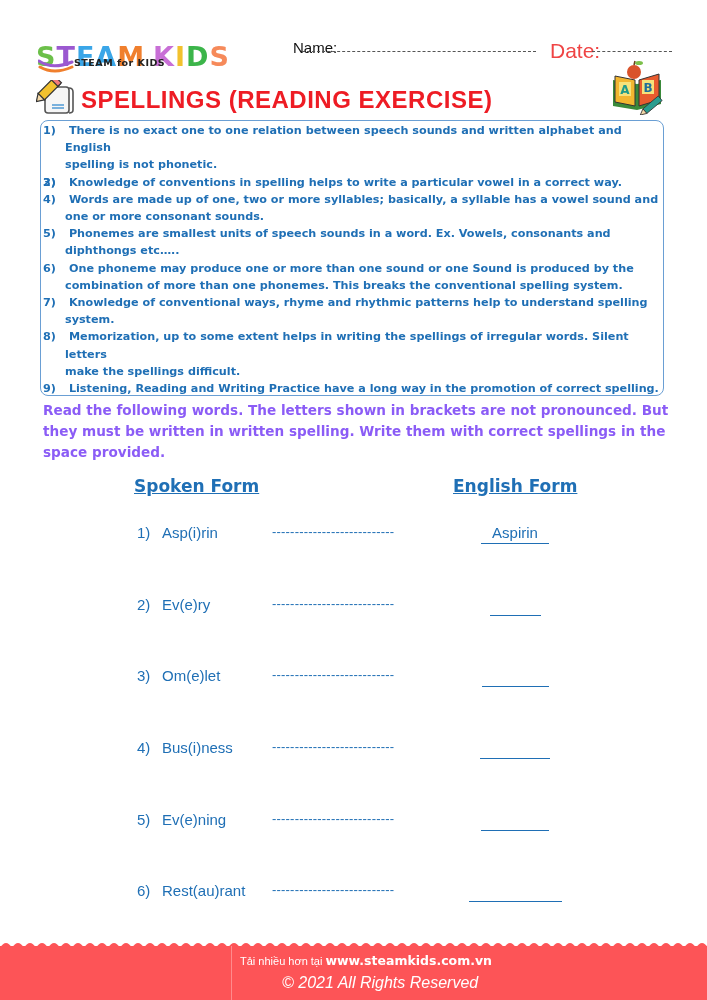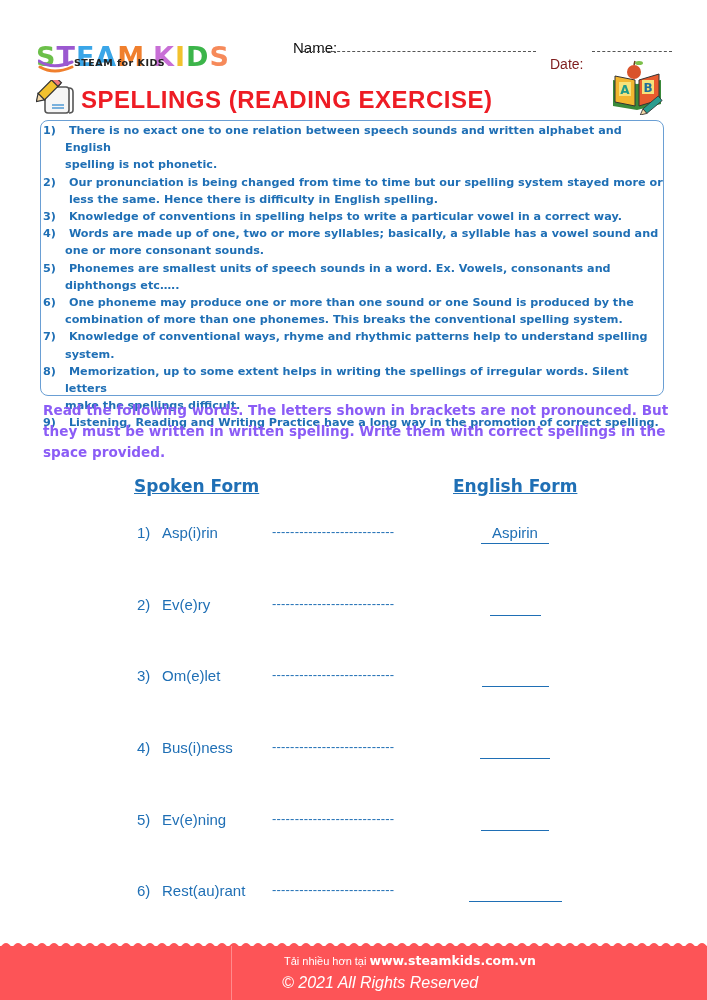--- a/index.html
+++ b/index.html
@@ -6,21 +6,21 @@
   body { width: 707px; height: 1000px; position: relative; overflow: hidden; font-family: "DejaVu Sans", sans-serif; }
 
   .logo { position: absolute; left: 36px; top: 30px; width: 200px; height: 45px; }
   .logo-main { position: absolute; left: 0; top: 0; font-family: "DejaVu Sans", sans-serif; font-weight: 900; font-size: 27px; letter-spacing: 1px; line-height: 30px; white-space: nowrap; margin-top: 12px; }
   .logo-main span { display: inline-block; }
   .logo-sub { position: absolute; left: 38px; top: 27px; font-family: "DejaVu Sans", sans-serif; font-weight: bold; font-size: 9.5px; color: #222; letter-spacing: 0.5px; text-align: center; }
   .logo-swoosh { position: absolute; left: 2px; top: 28px; width: 36px; height: 16px; }
 
   .name-label { position: absolute; left: 253px; top: 39px; font-family: "Liberation Sans", sans-serif; font-size: 15px; color: #111; margin-left: 40px; }
   .name-line { position: absolute; left: 302px; top: 51px; width: 234px; border-bottom: 1px dashed #555; }
-  .date-label { position: absolute; left: 550px; top: 56px; font-family: "Liberation Sans", sans-serif; font-size: 14px; color: #7f1d1d; }
+  .date-label { position: absolute; left: 550px; top: 39px; font-family: "Liberation Sans", sans-serif; font-size: 21px; color: #ef4444; }
   .date-line { position: absolute; left: 592px; top: 51px; width: 80px; border-bottom: 1px dashed #555; }
 
   .pencil-icon { position: absolute; left: 36px; top: 80px; width: 40px; height: 36px; }
   .title { position: absolute; left: 81px; top: 86px; font-family: "Liberation Sans", sans-serif; font-weight: bold; font-size: 24px; color: #ee1c24; letter-spacing: 0.5px; white-space: nowrap; }
   .book-icon { position: absolute; left: 607px; top: 60px; width: 60px; height: 55px; }
 
   .rules-box { position: absolute; left: 40px; top: 120px; width: 624px; height: 276px; border: 1.5px solid #6a9fd4; border-radius: 8px; box-sizing: border-box; }
   .rules-list { position: absolute; left: 43px; top: 122px; width: 620px; margin: 0; padding: 0; list-style: none; font-family: "DejaVu Sans", sans-serif; font-weight: bold; font-size: 11.2px; color: #1f6fb5; line-height: 17.2px; }
   .rules-list li { position: relative; padding-left: 22px; white-space: pre-wrap; }
   .rules-list li .num { position: absolute; left: 0; top: 0; }
@@ -33,21 +33,21 @@
 
   .word-row { position: absolute; left: 0; width: 707px; height: 24px; }
   .word-row .w-num { position: absolute; left: 137px; top: 0; font-family: "Liberation Sans", sans-serif; font-size: 15px; color: #1f6fb5; }
   .word-row .w-spoken { position: absolute; left: 162px; top: 0; font-family: "Liberation Sans", sans-serif; font-size: 15px; color: #1f6fb5; }
   .word-row .w-dash { position: absolute; left: 272px; top: 0; font-family: "Liberation Sans", sans-serif; font-size: 13px; color: #1f6fb5; letter-spacing: 0.2px; }
   .word-row .w-answer { position: absolute; top: 0; height: 19px; border-bottom: 1.5px solid #1f6fb5; font-family: Liberation Sans, sans-serif; font-size: 15px; color: #1f6fb5; text-align: center; }
 
   .footer { position: absolute; left: 0; top: 946px; width: 707px; height: 54px; background: #fd5457; }
   .footer-scallop { position: absolute; left: 0; top: 938px; width: 707px; height: 10px; }
   .footer-divider { position: absolute; left: 231px; top: 946px; width: 1px; height: 54px; background: #ff8a8c; }
-  .footer-line1 { position: absolute; left: 240px; top: 953px; font-family: "Liberation Sans", sans-serif; font-size: 11px; color: #ffffff; white-space: nowrap; margin-left: 44px; }
+  .footer-line1 { position: absolute; left: 240px; top: 953px; font-family: "Liberation Sans", sans-serif; font-size: 11px; color: #ffffff; white-space: nowrap; }
   .footer-line1 .url { font-family: "DejaVu Sans", sans-serif; font-weight: bold; font-size: 12.5px; }
   .footer-line2 { position: absolute; left: 282px; top: 974px; font-family: "Liberation Sans", sans-serif; font-style: italic; font-size: 16px; color: #ffffff; white-space: nowrap; }
 </style>
 </head>
 <body>
 
 <div class="logo">
   <div class="logo-main">
     <span style="color:#6cc04a">S</span><span style="color:#9b59d0">T</span><span style="color:#3aa6e8">E</span><span style="color:#3aa6e8">A</span><span style="color:#f07f2d">M</span><span style="width:8px"></span><span style="color:#c86fd6">K</span><span style="color:#f2c12e">I</span><span style="color:#3cb54a">D</span><span style="color:#f68a5a">S</span>
   </div>
@@ -89,22 +89,21 @@
   <g transform="rotate(-40 44 46)">
     <rect x="36" y="43" width="20" height="6" fill="#2a9d8f" stroke="#333" stroke-width="0.8"></rect>
     <polygon points="36,43 36,49 30,46" fill="#f5d9a8" stroke="#333" stroke-width="0.8"></polygon>
   </g>
 </svg>
 
 <div class="rules-box"></div>
 <ol class="rules-list">
   <li><span class="num">1)</span><span> There is no exact one to one relation between speech sounds and written alphabet and English
 spelling is not phonetic.</span></li>
-  <li><span class="num">2)</span><span> Our pronunciation is being changed from time to time but our spelling system stayed more or
- less the same. Hence there is difficulty in English spelling.</span></li>
+  <li><span class="num">2)</span></li>
   <li><span class="num">3)</span><span> Knowledge of conventions in spelling helps to write a particular vowel in a correct way.</span></li>
   <li><span class="num">4)</span><span> Words are made up of one, two or more syllables; basically, a syllable has a vowel sound and
 one or more consonant sounds.</span></li>
   <li><span class="num">5)</span><span> Phonemes are smallest units of speech sounds in a word. Ex. Vowels, consonants and
 diphthongs etc…..</span></li>
   <li><span class="num">6)</span><span> One phoneme may produce one or more than one sound or one Sound is produced by the
 combination of more than one phonemes. This breaks the conventional spelling system.</span></li>
   <li><span class="num">7)</span><span> Knowledge of conventional ways, rhyme and rhythmic patterns help to understand spelling
 system.</span></li>
   <li><span class="num">8)</span><span> Memorization, up to some extent helps in writing the spellings of irregular words. Silent letters

